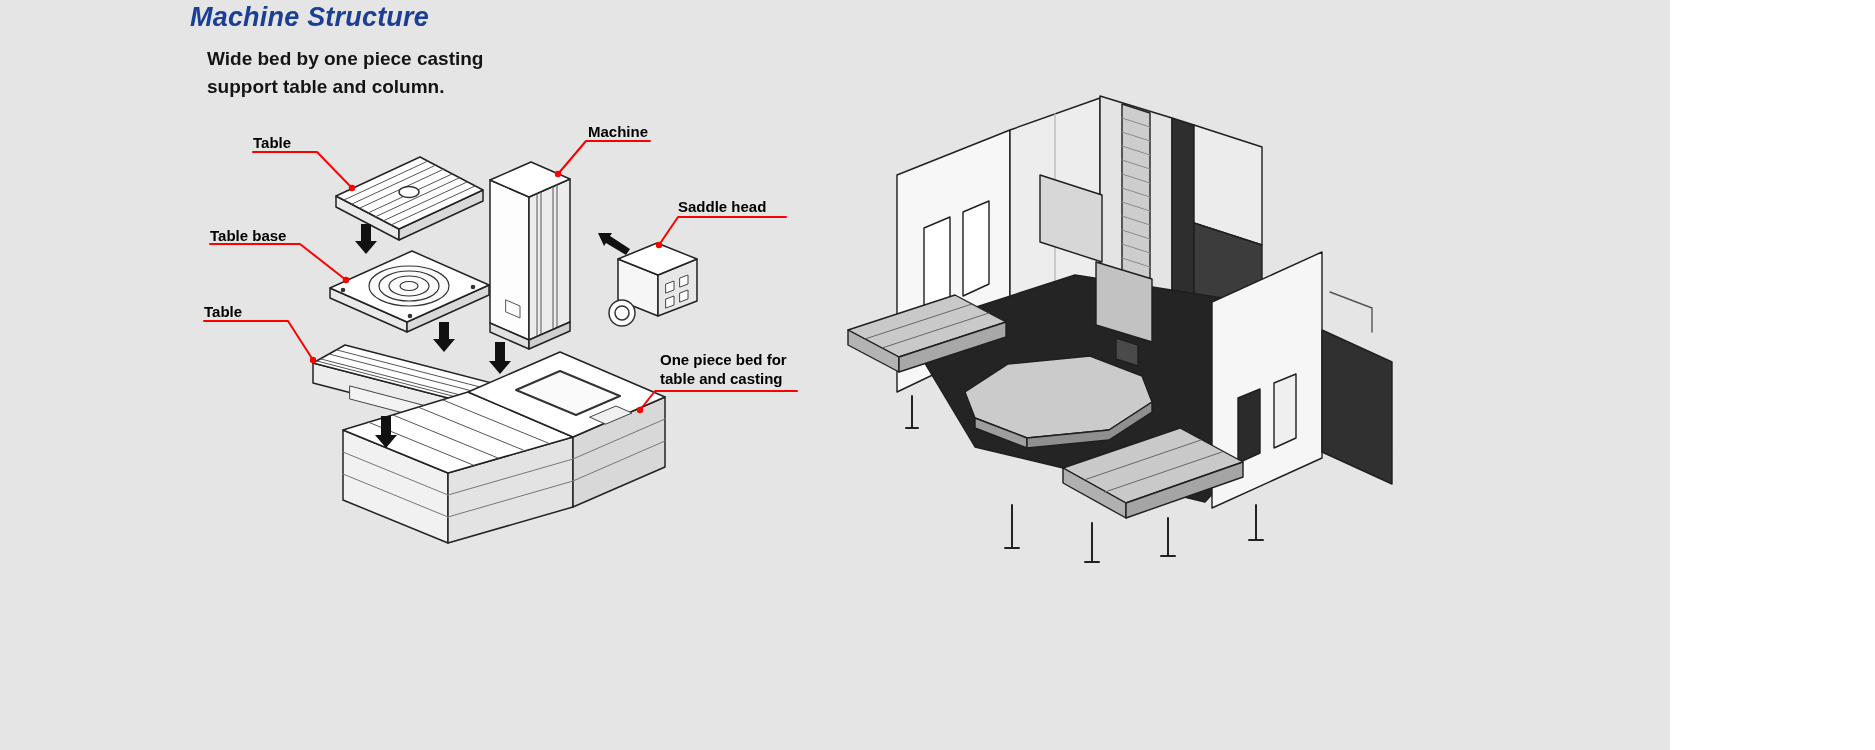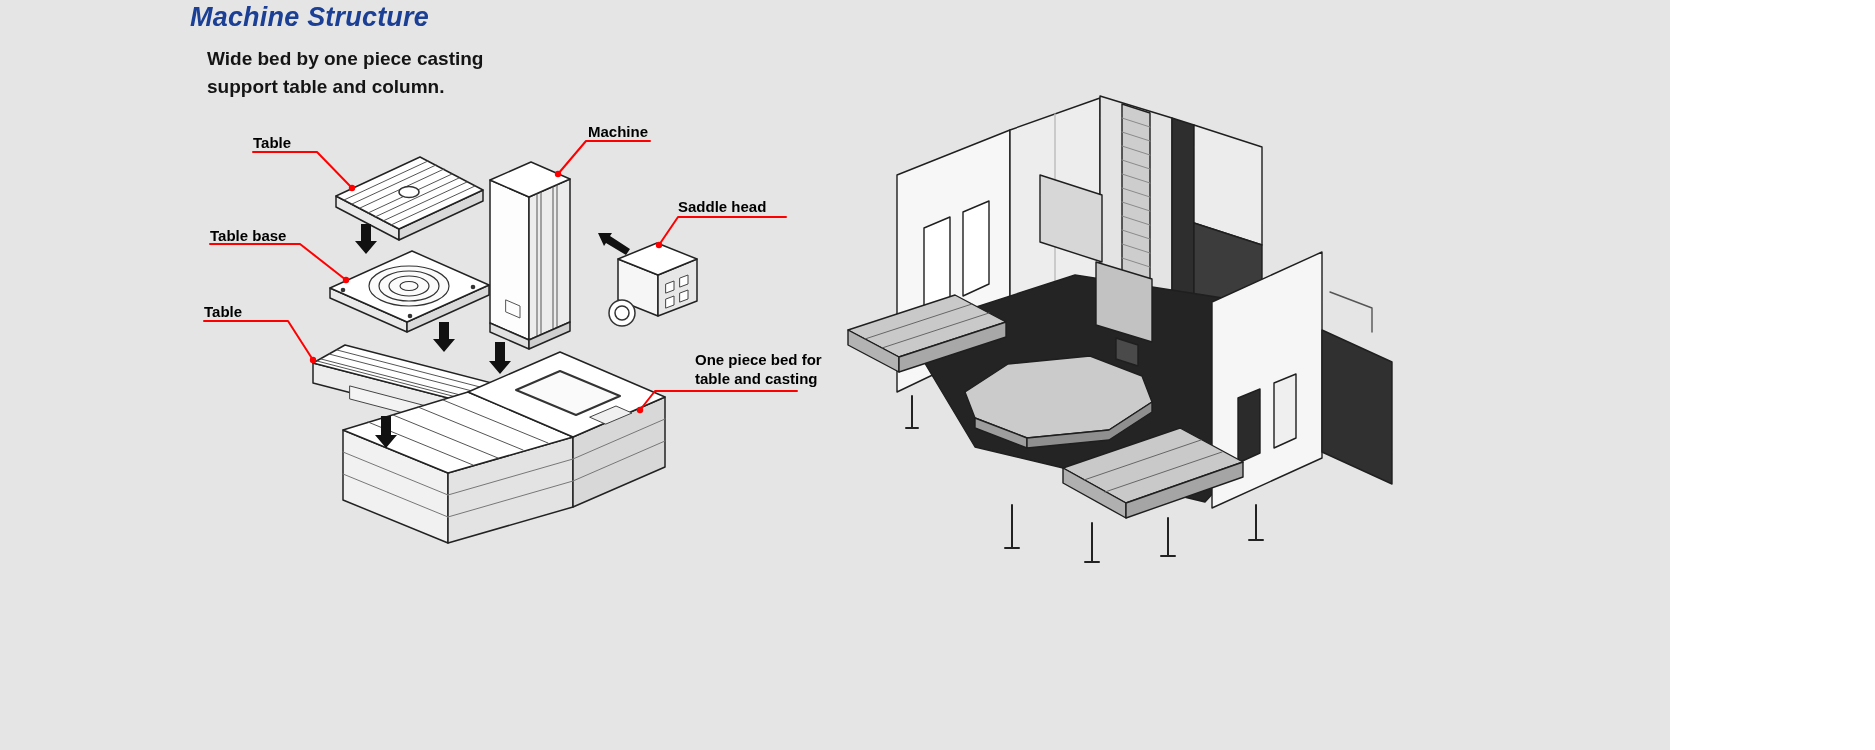--- a/index.html
+++ b/index.html
@@ -239,18 +239,18 @@
           <line x1="1249" y1="540" x2="1263" y2="540"></line>
       </g>
     </g>
   </svg>
 
   <div class="label" style="left:253px;top:133px">Table</div>
   <div class="label" style="left:588px;top:122px">Machine</div>
   <div class="label" style="left:210px;top:226px">Table base</div>
   <div class="label" style="left:678px;top:197px">Saddle head</div>
   <div class="label" style="left:204px;top:302px">Table</div>
-  <div class="label" style="left:695px;top:350px">
+  <div class="label" style="left:660px;top:350px">
     <div>One piece bed for</div>
     <div>table and casting</div>
   </div>
 
 </div>
 
 </body></html>

